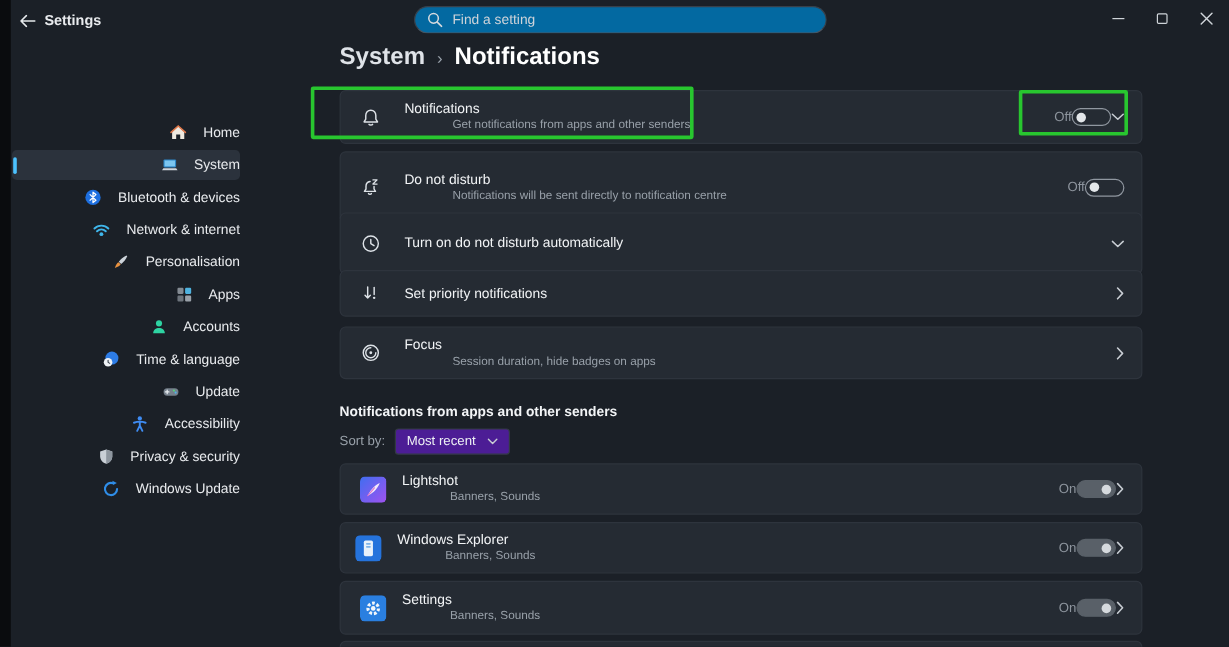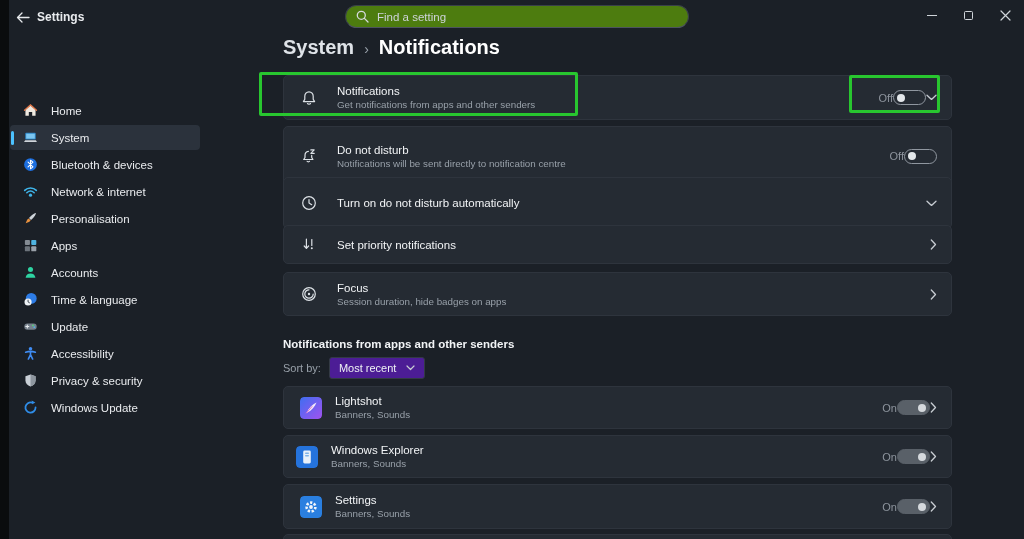--- a/index.html
+++ b/index.html
@@ -11,59 +11,59 @@
     position:relative;
   }
   
   .edge-strip { position:absolute; left:0; top:0; width:9px; height:539px; background:#0a0c0e; }
 
   
   .back-btn { position:absolute; left:13px; top:8px; width:20px; height:18px; display:flex; align-items:center; justify-content:center; cursor:pointer; }
   .app-label { position:absolute; left:37px; top:10px; font-size:12px; font-weight:700; color:#e9ebee; }
   .search-box {
     position:absolute; left:345px; top:5px; width:344px; height:23px;
-    background:#4d7c0f; border:1px solid #39404a; border-bottom-color:#4d545e;
+    background:#0369a1; border:1px solid #39404a; border-bottom-color:#4d545e;
     border-radius:12px; display:flex; align-items:center; padding:0 10px; gap:8px;
   }
   .search-box input {
     flex:1; background:transparent; border:none; outline:none;
     color:#e6e9ed; font-size:11.5px; font-family:"Liberation Sans", sans-serif;
   }
   .search-box input::placeholder { color:#ced3d9; opacity:1; }
   .win-controls { position:absolute; right:0; top:0; height:30px; display:flex; }
   .win-btn { width:37px; height:30px; display:flex; align-items:center; justify-content:center; cursor:pointer; }
   .min-bar { width:10px; height:1px; background:#cfd4d9; display:block; }
   .max-box { width:9px; height:9px; border:1px solid #cfd4d9; border-radius:1.5px; display:block; }
 
   
   .sidebar { position:absolute; left:10px; top:98px; width:190px; }
   .side-item {
     position:relative; height:25px; margin-bottom:2px; display:flex; align-items:center;
-    gap:13px; padding-left:13px; border-radius:4px; cursor:pointer;
+    gap:13px; padding-left:13px; border-radius:4px; cursor:pointer;justify-content:flex-end;
   }
   .side-item.selected { background:#2b323c; }
   .side-item .accent-pill { position:absolute; left:1px; top:5.5px; width:3px; height:14px; border-radius:2px; background:#4cc2ff; }
   .side-item .lbl { font-size:11.5px; color:#e9ebee; white-space:nowrap; }
   .side-item svg { flex:0 0 auto; }
 
   
   .breadcrumb { position:absolute; left:283px; top:36px; font-size:20px; display:flex; gap:10px; align-items:baseline; }
   .crumb-parent { color:#dfe3e8; font-weight:600; }
   .crumb-sep { color:#9aa2ab; font-size:14px; }
   .crumb-current { color:#ffffff; font-weight:700; }
 
   .card {
     position:absolute; left:283px; width:669px;
     background:#252b33; border:1px solid #2e343d; border-radius:5px;
     display:flex; align-items:center; padding:0 14px 0 16px; cursor:pointer;
   }
   .card .row-icon { width:18px; height:18px; margin-right:19px; flex:0 0 auto; }
   .card .texts { display:flex; flex-direction:column; justify-content:center; gap:2px; }
   .card .title { font-size:11.5px; color:#f2f4f6; }
-  .card .subtitle { font-size:9.8px; color:#98a0a9; }
+  .card .subtitle { font-size:9.8px; color:#98a0a9;margin-left:40px; }
   .card .right { margin-left:auto; display:flex; align-items:center; }
   .state-lbl { font-size:11px; color:#8d949d; }
 
   .toggle-off {
     position:relative; width:33px; height:15px; border:1px solid #9097a0; border-radius:8px; background:transparent; cursor:pointer;
   }
   .toggle-off .knob { position:absolute; left:3px; top:2.5px; width:8px; height:8px; border-radius:50%; background:#e3e7ea; }
   .toggle-on {
     position:relative; width:33px; height:15px; border-radius:8px; background:#596068; border:1px solid #596068; cursor:pointer;
   }

